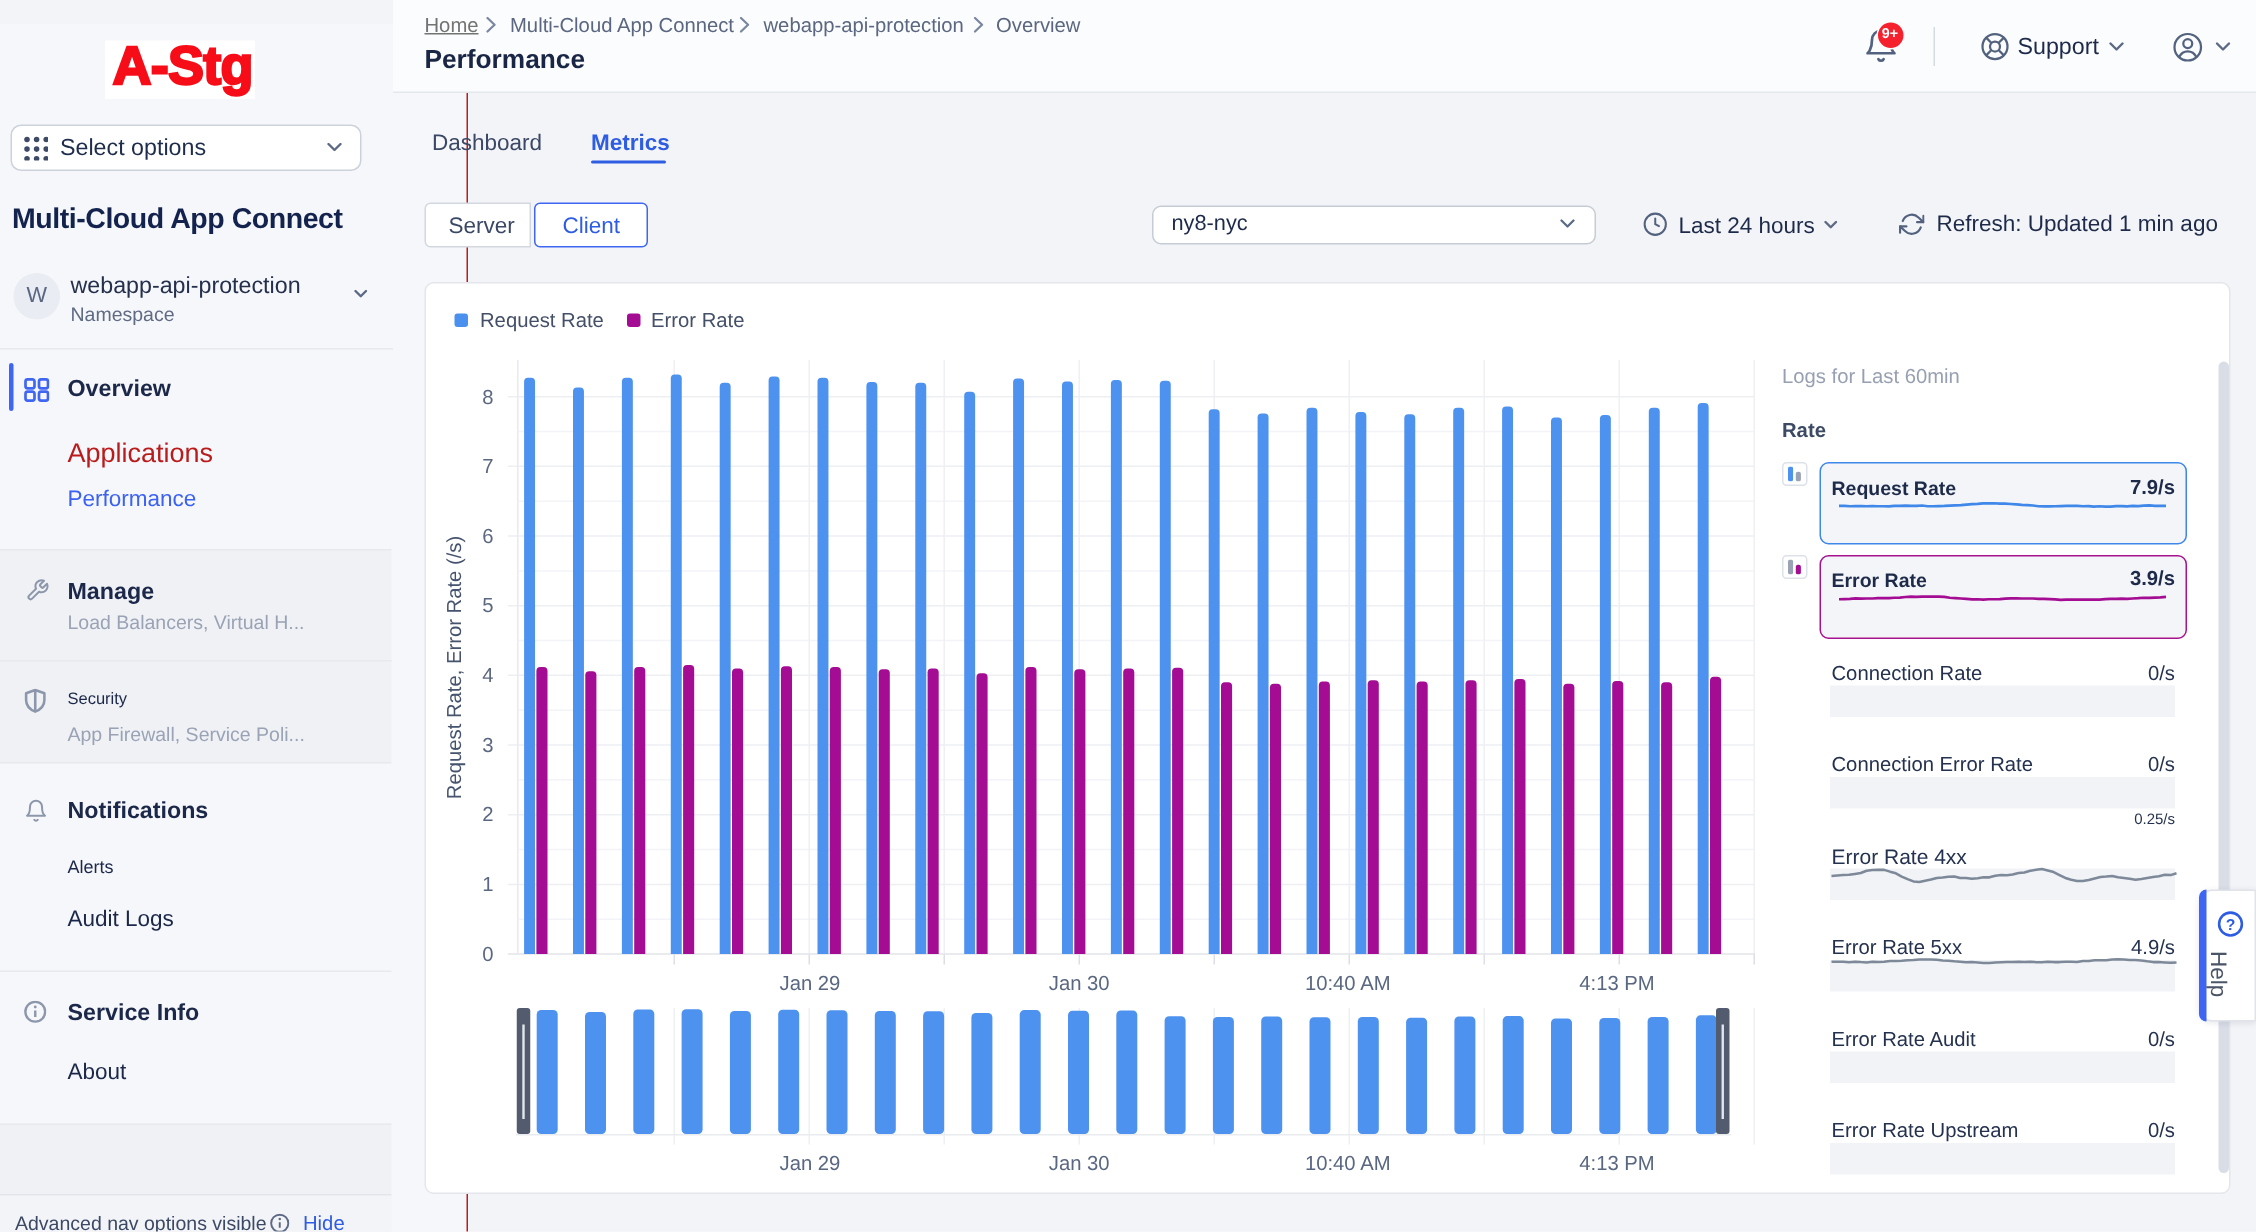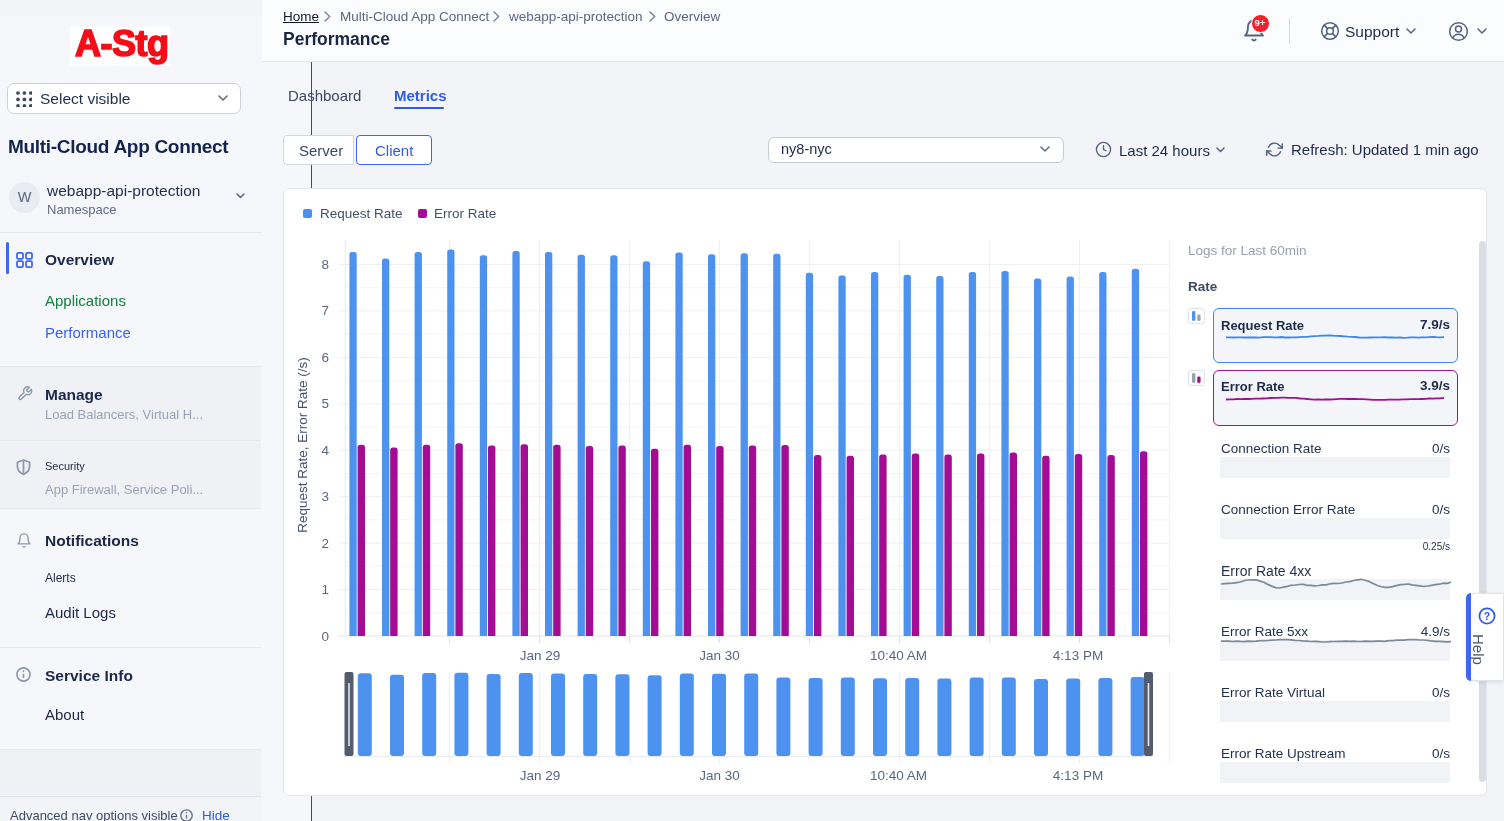--- a/index.html
+++ b/index.html
@@ -16,21 +16,21 @@
       <circle cx="3.0" cy="3.0" r="1.85" fill="#3d4a66"></circle>
       <circle cx="9.4" cy="3.0" r="1.85" fill="#3d4a66"></circle>
       <circle cx="15.8" cy="3.0" r="1.85" fill="#3d4a66"></circle>
       <circle cx="3.0" cy="9.4" r="1.85" fill="#3d4a66"></circle>
       <circle cx="9.4" cy="9.4" r="1.85" fill="#3d4a66"></circle>
       <circle cx="15.8" cy="9.4" r="1.85" fill="#3d4a66"></circle>
       <circle cx="3.0" cy="15.8" r="1.85" fill="#3d4a66"></circle>
       <circle cx="9.4" cy="15.8" r="1.85" fill="#3d4a66"></circle>
       <circle cx="15.8" cy="15.8" r="1.85" fill="#3d4a66"></circle>
     </svg>
-  <div class="abs" style="left:40px;top:74px;font-size:15.5px;color:#1f2d4d">Select visible</div>
+  <div class="abs" style="left:40px;top:74px;font-size:15.5px;color:#1f2d4d">Select options</div>
   <svg style="position:absolute;left:218px;top:79px" width="10" height="6" viewBox="0 0 10 6">
       <path d="M1 1 L5.0 5 L9 1" fill="none" stroke-linecap="round" stroke-linejoin="round" stroke="#5d6a85" stroke-width="1.6"></path>
     </svg>
 
   <div class="abs" style="left:8px;top:120px;font-size:19px;font-weight:bold;color:#13234d;letter-spacing:-0.3px">Multi-Cloud App Connect</div>
 
   <div class="abs" style="left:9px;top:166px;width:31px;height:31px;border-radius:50%;background:#e9ecf2;color:#5a6782;font-size:14.5px;text-align:center;line-height:31px">W</div>
   <div class="abs" style="left:47px;top:166px;font-size:15.5px;color:#25304d">webapp-api-protection</div>
   <div class="abs" style="left:47px;top:185.5px;font-size:13px;color:#5f6b85">Namespace</div>
   <svg style="position:absolute;left:236px;top:177px" width="9" height="5.5" viewBox="0 0 9 5.5">
@@ -42,21 +42,21 @@
   <div class="abs" style="left:6px;top:226px;width:2.5px;height:32px;background:#3f66f2;border-radius:2px"></div>
   <svg style="position:absolute;left:16px;top:236px" width="17" height="16" viewBox="0 0 17 16">
       <g fill="none" stroke="#3f66f2" stroke-width="1.8">
         <rect x="1" y="0.9" width="6" height="6" rx="1.4"></rect>
         <rect x="10" y="0.9" width="6" height="6" rx="1.4"></rect>
         <rect x="1" y="9.1" width="6" height="6" rx="1.4"></rect>
         <rect x="10" y="9.1" width="6" height="6" rx="1.4"></rect>
       </g>
     </svg>
   <div class="abs" style="left:45px;top:235px;font-size:15.5px;font-weight:600;color:#1c2849">Overview</div>
-  <div class="abs" style="left:45px;top:275.5px;font-size:15px;color:#15803d">Applications</div>
+  <div class="abs" style="left:45px;top:275.5px;font-size:18px;color:#b91c1c">Applications</div>
   <div class="abs" style="left:45px;top:307.5px;font-size:15px;color:#3b62f1">Performance</div>
 
   <div class="abs" style="left:0;top:350px;width:261px;height:74px;background:#eff1f5;border-top:1px solid #e7e9ee"></div>
   <svg style="position:absolute;left:17px;top:369px" width="16" height="17" viewBox="0 0 24 24">
       <path d="M14.7 6.3a1 1 0 0 0 0 1.4l1.6 1.6a1 1 0 0 0 1.4 0l3.77-3.77a6 6 0 0 1-7.94 7.94l-6.91 6.91a2.12 2.12 0 0 1-3-3l6.91-6.91a6 6 0 0 1 7.94-7.94l-3.76 3.76z" fill="none" stroke-linecap="round" stroke-linejoin="round" stroke="#8d97ab" stroke-width="2"></path>
     </svg>
   <div class="abs" style="left:45px;top:370px;font-size:15.5px;font-weight:600;color:#1c2849">Manage</div>
   <div class="abs" style="left:45px;top:391px;font-size:13px;color:#9aa3b5">Load Balancers, Virtual H...</div>
 
   <div class="abs" style="left:0;top:424px;width:261px;height:68px;background:#eff1f5;border-top:1px solid #e7e9ee"></div>
@@ -90,21 +90,21 @@
   <div class="abs" style="left:10px;top:791.5px;font-size:13px;color:#3c4964">Advanced nav options visible</div>
   <svg style="position:absolute;left:180px;top:793px" width="13" height="13" viewBox="0 0 15 15">
       <circle cx="7.5" cy="7.5" r="6.6" fill="none" stroke="#5d6a85" stroke-width="1.5"></circle>
       <line x1="7.5" y1="6.7" x2="7.5" y2="11" stroke="#5d6a85" stroke-width="1.5"></line>
       <circle cx="7.5" cy="4.3" r="0.95" fill="#5d6a85"></circle>
     </svg>
   <div class="abs" style="left:202px;top:791.5px;font-size:13.5px;color:#2e5ce2">Hide</div>
 </div>
 
 <div class="abs" style="left:262px;top:0;width:1242px;height:62px;background:#fbfcfd;border-bottom:1px solid #e4e7eb"></div>
-<div class="abs" style="left:283px;top:9px;font-size:13.5px;color:#0f172a;text-decoration:underline">Home</div>
+<div class="abs" style="left:283px;top:9px;font-size:13.5px;color:#737373;text-decoration:underline">Home</div>
 <svg class="abs" style="left:324px;top:11px" width="7" height="11" viewBox="0 0 7 11">
     <path d="M1 1 L5.7 5.5 L1 10" fill="none" stroke="#7b87a0" stroke-width="1.5" stroke-linecap="round" stroke-linejoin="round"></path>
   </svg>
 <div class="abs" style="left:340px;top:9px;font-size:13.5px;color:#5b6780">Multi-Cloud App Connect</div>
 <svg class="abs" style="left:493px;top:11px" width="7" height="11" viewBox="0 0 7 11">
     <path d="M1 1 L5.7 5.5 L1 10" fill="none" stroke="#7b87a0" stroke-width="1.5" stroke-linecap="round" stroke-linejoin="round"></path>
   </svg>
 <div class="abs" style="left:509px;top:9px;font-size:13.5px;color:#5b6780">webapp-api-protection</div>
 <svg class="abs" style="left:649px;top:11px" width="7" height="11" viewBox="0 0 7 11">
     <path d="M1 1 L5.7 5.5 L1 10" fill="none" stroke="#7b87a0" stroke-width="1.5" stroke-linecap="round" stroke-linejoin="round"></path>
@@ -369,21 +369,21 @@
 <div style="position:absolute;left:1220px;top:579.0px;width:230px;height:21px;background:#f1f3f7"></div>
 <svg style="position:absolute;left:1219px;top:574.5px" width="234" height="24" viewBox="0 0 234 24">
     <path d="M2.0 9.0 L5.9 8.7 L9.8 8.4 L13.7 8.2 L17.6 7.6 L21.5 7.0 L25.4 5.5 L29.3 5.0 L33.2 4.9 L37.1 4.9 L41.0 6.1 L44.9 7.2 L48.8 9.4 L52.7 11.1 L56.6 12.6 L60.5 13.0 L64.4 12.2 L68.3 11.4 L72.2 10.3 L76.1 10.0 L80.0 9.5 L83.9 9.3 L87.8 10.3 L91.7 10.3 L95.6 10.9 L99.5 10.5 L103.4 9.9 L107.3 9.9 L111.2 8.8 L115.1 8.4 L118.9 8.5 L122.8 8.0 L126.7 7.0 L130.6 6.6 L134.5 5.5 L138.4 4.9 L142.3 4.3 L146.2 5.3 L150.1 6.4 L154.0 8.4 L157.9 10.3 L161.8 11.5 L165.7 12.4 L169.6 12.3 L173.5 11.6 L177.4 10.6 L181.3 9.7 L185.2 9.4 L189.1 9.0 L193.0 9.9 L196.9 10.4 L200.8 10.9 L204.7 11.5 L208.6 11.0 L212.5 10.3 L216.4 9.7 L220.3 9.2 L224.2 8.2 L228.1 8.4 L232.0 7.2" fill="none" stroke="#7d8899" stroke-width="1.7" stroke-linejoin="round"></path>
   </svg>
 <div style="position:absolute;left:1221px;top:623.5px;font-size:13.5px;color:#25324f">Error Rate 5xx</div>
 <div style="position:absolute;right:54px;top:623.5px;font-size:13.5px;color:#25324f">4.9/s</div>
 <div style="position:absolute;left:1220px;top:640.0px;width:230px;height:21px;background:#f1f3f7"></div>
 <svg style="position:absolute;left:1219px;top:635.5px" width="234" height="24" viewBox="0 0 234 24">
     <path d="M2.0 5.2 L5.9 5.2 L9.8 5.1 L13.7 5.5 L17.6 5.1 L21.5 5.4 L25.4 5.6 L29.3 5.2 L33.2 5.3 L37.1 5.2 L41.0 4.7 L44.9 4.6 L48.8 4.5 L52.7 4.1 L56.6 4.0 L60.5 3.6 L64.4 3.6 L68.3 3.6 L72.2 3.9 L76.1 4.4 L80.0 4.5 L83.9 4.9 L87.8 5.1 L91.7 5.5 L95.6 5.4 L99.5 5.7 L103.4 6.0 L107.3 6.0 L111.2 5.7 L115.1 5.5 L118.9 5.4 L122.8 5.3 L126.7 5.2 L130.6 5.4 L134.5 5.1 L138.4 5.5 L142.3 5.5 L146.2 5.1 L150.1 5.4 L154.0 5.4 L157.9 5.1 L161.8 5.2 L165.7 5.3 L169.6 4.6 L173.5 4.6 L177.4 4.1 L181.3 4.1 L185.2 4.1 L189.1 3.6 L193.0 3.5 L196.9 3.6 L200.8 4.0 L204.7 4.0 L208.6 4.3 L212.5 4.9 L216.4 5.4 L220.3 5.4 L224.2 5.6 L228.1 5.9 L232.0 5.7" fill="none" stroke="#7d8899" stroke-width="1.7" stroke-linejoin="round"></path>
   </svg>
-<div style="position:absolute;left:1221px;top:684.5px;font-size:13.5px;color:#25324f">Error Rate Virtual</div>
+<div style="position:absolute;left:1221px;top:684.5px;font-size:13.5px;color:#25324f">Error Rate Audit</div>
 <div style="position:absolute;right:54px;top:684.5px;font-size:13.5px;color:#25324f">0/s</div>
 <div style="position:absolute;left:1220px;top:701.0px;width:230px;height:21px;background:#f1f3f7"></div>
 <div style="position:absolute;left:1221px;top:745.5px;font-size:13.5px;color:#25324f">Error Rate Upstream</div>
 <div style="position:absolute;right:54px;top:745.5px;font-size:13.5px;color:#25324f">0/s</div>
 <div style="position:absolute;left:1220px;top:762.0px;width:230px;height:21px;background:#f1f3f7"></div>
 
 <div class="abs" style="left:1479px;top:241px;width:7px;height:541px;background:#d9dde6;border-radius:3.5px"></div>
 
 <div class="abs" style="left:1466px;top:593px;width:38px;height:88px;background:#fff;border:1px solid #e0e3e9;border-radius:9px 0 0 9px;box-shadow:0 1px 4px rgba(40,50,80,.12)"></div>
 <div class="abs" style="left:1466px;top:593px;width:5px;height:88px;background:#3f66f2;border-radius:9px 0 0 9px"></div>

